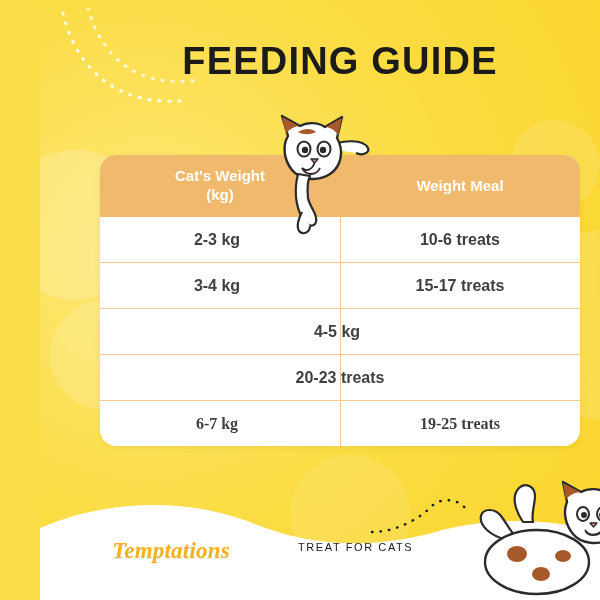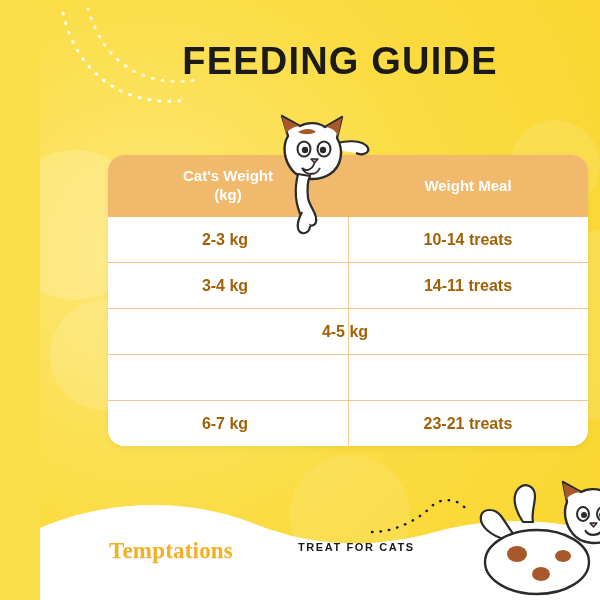--- a/index.html
+++ b/index.html
@@ -54,21 +54,21 @@
     font-size: 38px;
     font-weight: bold;
     letter-spacing: 1.2px;
     color: #1b1b1b;
     font-family: "Liberation Sans", sans-serif;
   }
 
   
   .card {
     position: absolute;
-    left: 68px;
+    left: 60px;
     top: 155px;
     width: 480px;
     border-radius: 16px;
     background: #ffffff;
     overflow: hidden;
     box-shadow: 0 2px 6px rgba(0,0,0,0.06);
   }
   .thead {
     display: flex;
     background: #f0b96b;
@@ -90,27 +90,27 @@
   }
   .th span { display: block; }
 
   .rows { position: relative; }
   .row {
     display: flex;
     height: 45px;
     align-items: center;
     border-bottom: 1px solid #f3c98f;
   }
-  .row:last-child { border-bottom: none; }
+  .row:last-child { border-bottom: none; font-family: Liberation Serif, serif; }
   .cell {
     flex: 1 1 50%;
     text-align: center;
     font-size: 16px;
     font-weight: bold;
-    color: #a16207;
+    color: #404040;
     box-sizing: border-box;
   }
   .cell.left { padding-right: 6px; }
   .divider {
     position: absolute;
     left: 50%;
     top: 0;
     bottom: 0;
     width: 1px;
     background: #f3c98f;
@@ -138,32 +138,33 @@
 
   .brand {
     position: absolute;
     left: 46px;
     bottom: 36px;
     width: 170px;
     text-align: center;
   }
   .brand-text {
     font-family: "Liberation Serif", serif;
+    font-style: italic;
     font-weight: bold;
     font-size: 23px;
     color: #f4b223;
     letter-spacing: 0.2px;
     text-shadow: 0 1px 0 rgba(0,0,0,0.08);
   }
   .tagline {
     position: absolute;
     left: 258px;
     bottom: 47px;
     font-size: 11px;
-    font-weight: bold;
+    font-weight: normal;
     letter-spacing: 1.6px;
     color: #1b1b1b;
   }
   .dots-tag {
     position: absolute;
     left: 330px;
     bottom: 62px;
     width: 110px;
     height: 40px;
     pointer-events: none;
@@ -203,34 +204,35 @@
       </div>
       <div class="th">
         <span>Weight Meal</span>
       </div>
     </div>
     <div class="rows">
       <div class="divider"></div>
 
       <div class="row">
         <div class="cell left">2-3 kg</div>
-        <div class="cell">10-14 treats</div>
+        <div class="cell">10-6 treats</div>
       </div>
       <div class="row">
         <div class="cell left">3-4 kg</div>
-        <div class="cell">14-11 treats</div>
+        <div class="cell">15-17 treats</div>
       </div>
       <div class="row">
         <div class="cell left">4-5 kg</div>
       </div>
       <div class="row">
+        <div class="cell">20-23 treats</div>
       </div>
       <div class="row">
         <div class="cell left">6-7 kg</div>
-        <div class="cell">23-21 treats</div>
+        <div class="cell">19-25 treats</div>
       </div>
     </div>
   </div>
 
   <svg class="cat-top" viewBox="0 0 120 128">
 
     <path d="M72,40 C92,30 112,32 116,40 C118,45 110,48 104,45" fill="#ffffff" stroke="#2b2b2b" stroke-width="2.2" stroke-linejoin="round"></path>
 
     <path d="M36,28 L30,8 L48,18 C55,14 66,14 73,19 L90,9 L85,30 C92,42 90,58 78,66
              C66,74 48,72 40,62 C32,52 30,38 36,28 Z" fill="#ffffff" stroke="#2b2b2b" stroke-width="2.4" stroke-linejoin="round"></path>

